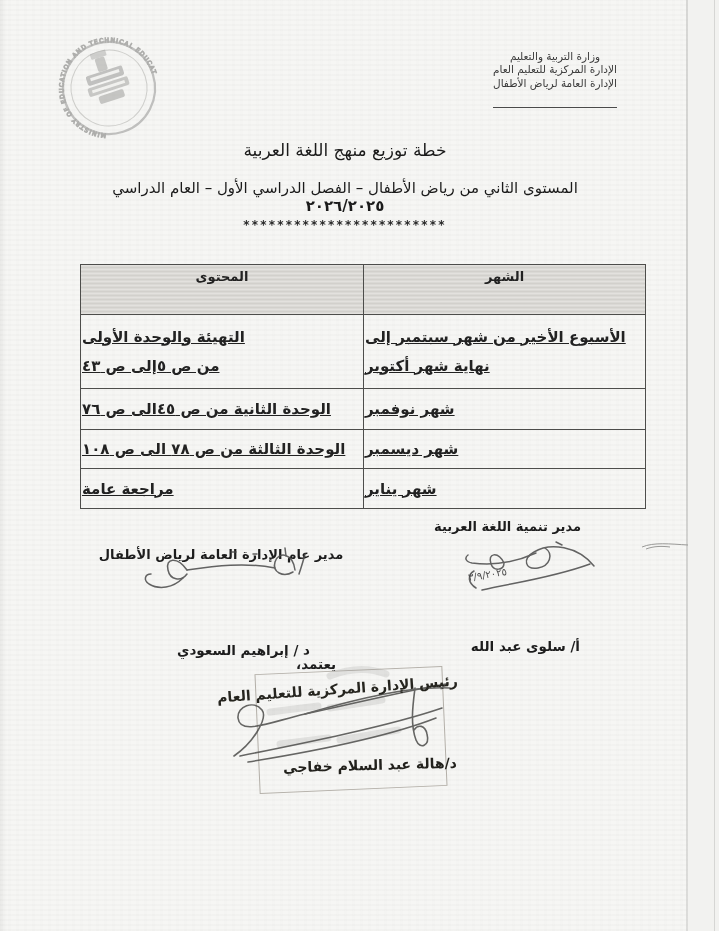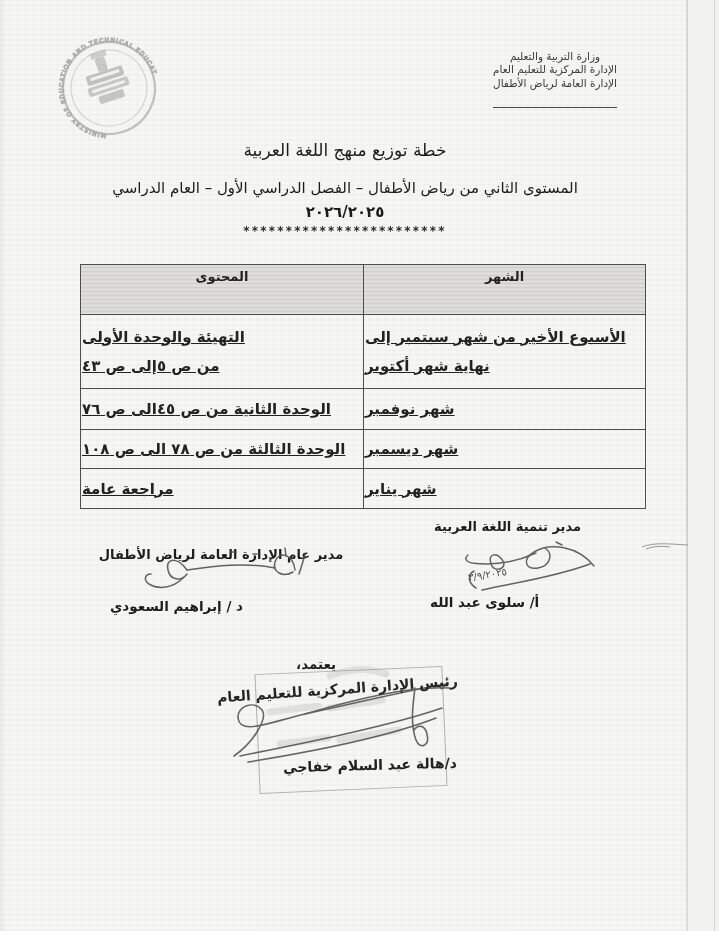--- a/index.html
+++ b/index.html
@@ -18,41 +18,41 @@
   .edge-right-area{left:688px;top:0;right:0;height:931px;background:#f2f2f0;}
   .edge-far{left:714px;top:0;width:1px;height:931px;background:#d6d6d4;}
   .edge-left{left:0;top:0;width:7px;height:931px;background:linear-gradient(90deg,rgba(0,0,0,.045),rgba(0,0,0,0));}
 
   .hdr-right{left:470px;top:50px;width:170px;text-align:center;font-size:10.5px;line-height:13px;color:#3a3a3a;}
   .hdr-right .l3{display:inline-block;border-bottom:1px solid #4a4a4a;padding-bottom:17px;margin-top:1px;}
 
   .title-block{left:0;top:140px;width:690px;text-align:center;}
   .t1{font-size:17px;font-weight:400;color:#1b1b1b;}
   .t2{font-size:15px;font-weight:400;margin-top:19px;white-space:nowrap;color:#1b1b1b;}
-  .t3{font-size:15px;font-weight:700;margin-top:6px;letter-spacing:3px;color:#1b1b1b;}
+  .t3{font-size:15px;font-weight:700;margin-top:0;letter-spacing:3px;color:#1b1b1b;}
   .t4{font-size:12px;font-weight:700;margin-top:3px;letter-spacing:2.2px;color:#2a2a2a;}
 
   table.doc{
     left:80px;top:264px;position:absolute;width:565px;border-collapse:collapse;
     direction:rtl;table-layout:fixed;
   }
   table.doc td,table.doc th{border:1.6px solid #4d4d4b;font-weight:700;color:#222;}
   table.doc th{
     height:44px;vertical-align:top;padding-top:4px;font-size:13px;
     background:#d9d7d3;
     background-image:repeating-linear-gradient(0deg, rgba(255,255,255,.25) 0 2px, rgba(0,0,0,.03) 2px 4px);
   }
   table.doc td{text-align:left;font-size:15px;text-decoration:underline;}
   .r1 td{height:71px;line-height:29px;}
   .r2 td{height:38px;}
   .r3 td{height:36px;}
   .r4 td{height:37px;}
 
   .sig-title{font-size:13px;font-weight:700;text-align:center;color:#1d1d1d;}
-  .sig-name{font-size:13.5px;font-weight:700;text-align:left;color:#1d1d1d;}
+  .sig-name{font-size:13.5px;font-weight:700;text-align:right;color:#1d1d1d;margin-top:44px;}
   .hand-date{left:468px;top:569px;font-size:10px;color:#4c4c4c;transform:rotate(-9deg);letter-spacing:1px;}
 
   .approve-label{left:296px;top:656px;width:120px;text-align:left;font-size:13.5px;font-weight:700;}
   .stamp-box{left:257px;top:670px;width:186px;height:118px;border:1px solid #b3afa8;transform:rotate(-2.5deg);background:rgba(255,255,255,0.0);}
   .stamp-title{left:248px;top:680px;width:210px;text-align:center;font-size:14px;font-weight:700;color:#26251f;transform:rotate(-4deg);white-space:nowrap;}
   .stamp-name{left:280px;top:757px;width:180px;text-align:center;font-size:14px;font-weight:700;color:#22211c;transform:rotate(-1.5deg);white-space:nowrap;}
 
   svg{display:block;}
 </style>
 </head>

